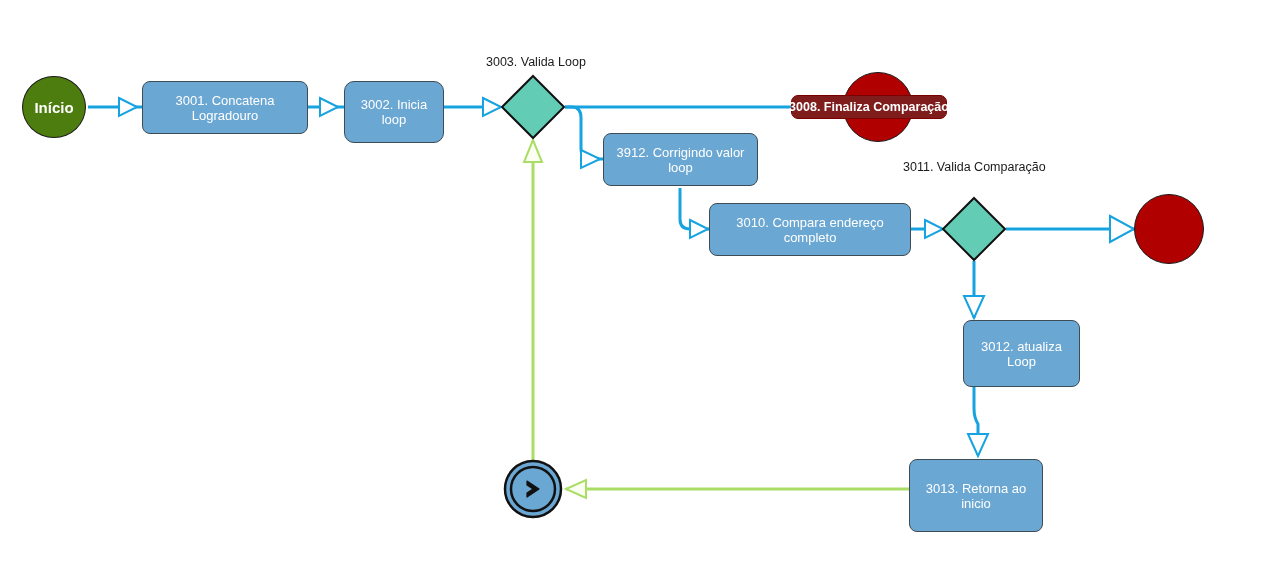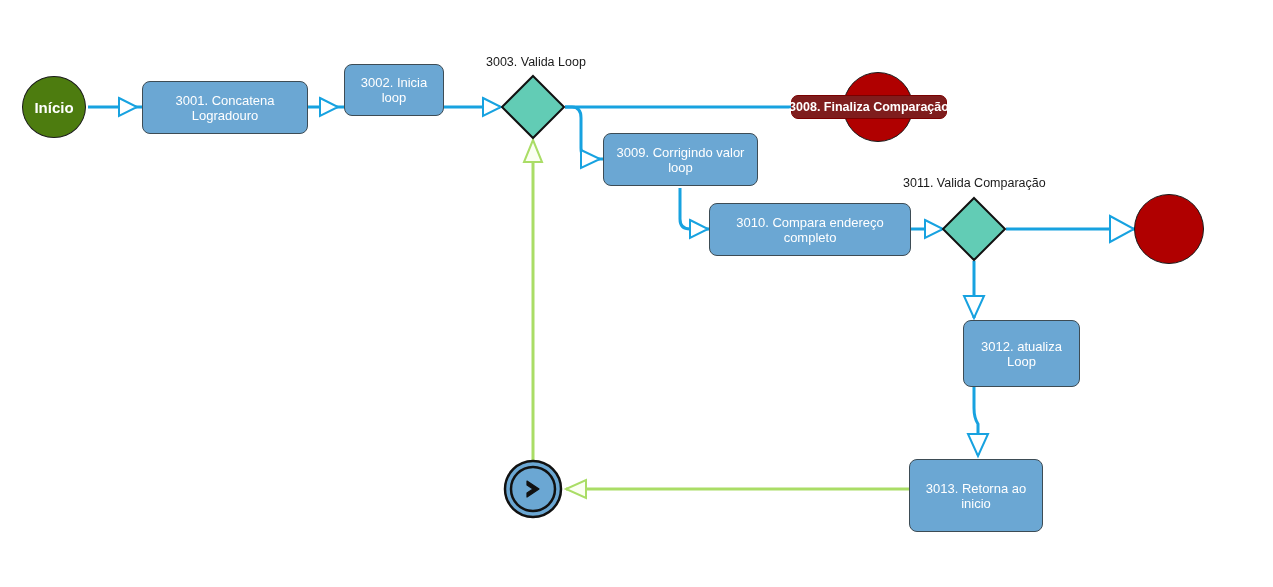--- a/index.html
+++ b/index.html
@@ -168,45 +168,45 @@
   </svg>
 
   <div class="node start-node" style="left:22px; top:76px; width:64px; height:62px;">
     <span>Início</span>
   </div>
 
   <div class="node task-box" style="left:142px; top:81px; width:166px; height:53px;">
     <span class="task-label">3001. Concatena Logradouro</span>
   </div>
 
-  <div class="node task-box" style="left:344px; top:64px; width:100px; height:52px;">
+  <div class="node task-box" style="left:344px; top:81px; width:100px; height:62px;border-radius:10px;">
     <span class="task-label">3002. Inicia loop</span>
   </div>
 
   <div class="node-caption" style="left:486px; top:55px;">3003. Valida Loop</div>
 
   <div class="node gateway" style="left:500px; top:74px; width:66px; height:66px;">
     <svg width="66" height="66" viewBox="0 0 66 66" xmlns="http://www.w3.org/2000/svg">
       <polygon points="33,2 64,33 33,64 2,33" fill="#62CCB5" stroke="#111111" stroke-width="2"></polygon>
     </svg>
   </div>
 
   <div class="node end-node" style="left:843px; top:72px; width:70px; height:70px;"></div>
 
   <div class="end-label" style="left:791px; top:95px; width:156px; height:24px;">3008. Finaliza Comparação</div>
 
   <div class="node task-box" style="left:603px; top:133px; width:155px; height:53px;">
-    <span class="task-label">3009. Corrigindo valor loop</span>
+    <span class="task-label">3912. Corrigindo valor loop</span>
   </div>
 
   <div class="node task-box" style="left:709px; top:203px; width:202px; height:53px;">
     <span class="task-label">3010. Compara endereço completo</span>
   </div>
 
-  <div class="node-caption" style="left:903px; top:176px;">3011. Valida Comparação</div>
+  <div class="node-caption" style="left:903px; top:160px;">3011. Valida Comparação</div>
 
   <div class="node gateway" style="left:941px; top:196px; width:66px; height:66px;">
     <svg width="66" height="66" viewBox="0 0 66 66" xmlns="http://www.w3.org/2000/svg">
       <polygon points="33,2 64,33 33,64 2,33" fill="#62CCB5" stroke="#111111" stroke-width="2"></polygon>
     </svg>
   </div>
 
   <div class="node end-node" style="left:1134px; top:194px; width:70px; height:70px;"></div>
 
 

